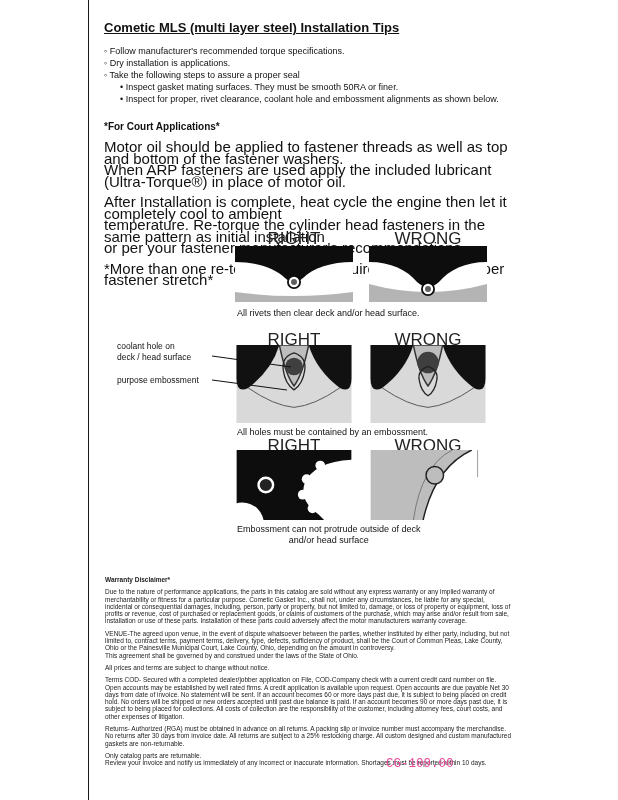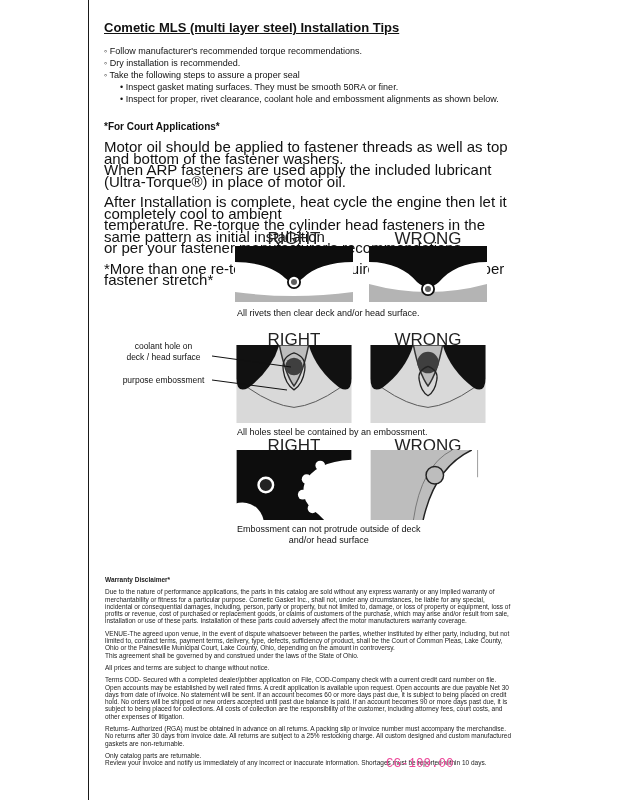--- a/index.html
+++ b/index.html
@@ -15,40 +15,40 @@
   .bullet::before { content:"◦ "; }
   .bullet.sub { margin-left:16px; }
   .bullet.sub::before { content:"• "; }
   .diesel-h { font-size:10px; font-weight:bold; margin:16px 0 0 0; }
   .para { font-size:15px; line-height:11.5px; margin:9px 0 0 0; white-space:pre-line; }
 
   .dg-hdr { position:absolute; width:118px; text-align:center; font-size:17px; color:#222; }
   .fig { position:absolute; width:118px; margin:0; padding:0; }
   .fig svg { display:block; }
   .caption { position:absolute; font-size:9px; line-height:11px; white-space:pre-line; color:#111; }
-  .side-label { position:absolute; left:117px; width:93px; text-align:center; font-size:8.5px; line-height:10.5px; white-space:pre-line; }
+  .side-label { position:absolute; left:117px; width:93px; text-align:left; font-size:8.5px; line-height:10.5px; white-space:pre-line; }
 
   .overlay { position:absolute; left:0; top:0; width:618px; height:800px; pointer-events:none; }
 
   .legal { position:absolute; left:105px; top:576px; width:408px; font-size:6.5px; line-height:7.3px; color:#222; }
   .legal-h { font-weight:bold; margin:0 0 5px 0; }
   .legal p { margin:0 0 5px 0; white-space:pre-line; }
 
   .footer-code { position:absolute; left:386px; top:757px; font-size:12.5px; color:#ec4899;font-family:Liberation Mono, monospace; }
 </style>
 </head>
 <body>
 
 <div class="page">
   <div class="vline"></div>
 
   <div class="content">
     <h1 class="title">Cometic MLS (multi layer steel) Installation Tips</h1>
-    <div class="bullet">Follow manufacturer's recommended torque recommendations.</div>
-    <div class="bullet">Dry installation is recommended.</div>
+    <div class="bullet">Follow manufacturer's recommended torque specifications.</div>
+    <div class="bullet">Dry installation is applications.</div>
     <div class="bullet">Take the following steps to assure a proper seal</div>
     <div class="bullet sub">Inspect gasket mating surfaces.  They must be smooth 50RA or finer.</div>
     <div class="bullet sub">Inspect for proper, rivet clearance, coolant hole and embossment alignments as shown below.</div>
     <h2 class="diesel-h">*For Court Applications*</h2>
     <p class="para">Motor oil should be applied to fastener threads as well as top and bottom of the fastener washers.
 When ARP fasteners are used apply the included lubricant (Ultra-Torque®) in place of motor oil.</p>
     <p class="para">After Installation is complete, heat cycle the engine then let it completely cool to ambient
 temperature. Re-torque the cylinder head fasteners in the same pattern as initial installation
 or per your fastener manufacturer's recommendations.</p>
     <p class="para">*More than one re-torque may be required to achieve proper fastener stretch*</p>
@@ -101,21 +101,21 @@
     <svg width="118" height="78" viewBox="0 0 118 80">
       <rect width="118" height="80" fill="#d9d9d9"></rect>
       <path d="M0,0 H44 Q36,26 12,44 Q0,50 0,34 Z" fill="#111111"></path>
       <path d="M74,0 H118 V34 Q118,50 106,44 Q82,26 74,0 Z" fill="#111111"></path>
       <path d="M44,0 Q50,30 59,42 Q68,30 74,0 Z" fill="#bdbdbd" stroke="#333333" stroke-width="1.5"></path>
       <path d="M12,44 Q38,62 59,64 Q80,62 106,44" fill="none" stroke="#555555" stroke-width="1"></path>
       <circle cx="59" cy="18" r="11" fill="#3f3f3f"></circle>
       <path d="M59,22 Q70,26 68,36 Q66,48 59,52 Q52,48 50,36 Q48,26 59,22 Z" fill="none" stroke="#222222" stroke-width="1.3"></path>
     </svg>
   </figure>
-  <div class="caption" style="left:237px; top:427px;">All holes steel be contained by an embossment.</div>
+  <div class="caption" style="left:237px; top:427px;">All holes must be contained by an embossment.</div>
 
   <div class="dg-hdr" style="left:235px; top:436px;">RIGHT</div>
   <div class="dg-hdr" style="left:369px; top:436px;">WRONG</div>
 
   <figure class="fig" style="left:235px; top:450px;">
     <svg width="118" height="70" viewBox="0 0 118 72">
       <rect width="118" height="72" fill="#ffffff"></rect>
       <path d="M0,0 H118 V10 Q80,12 70,34 Q64,52 84,66 L90,72 H0 Z" fill="#0d0d0d"></path>
       <circle cx="86" cy="16" r="5" fill="#ffffff"></circle>
       <circle cx="72" cy="30" r="5" fill="#ffffff"></circle>

